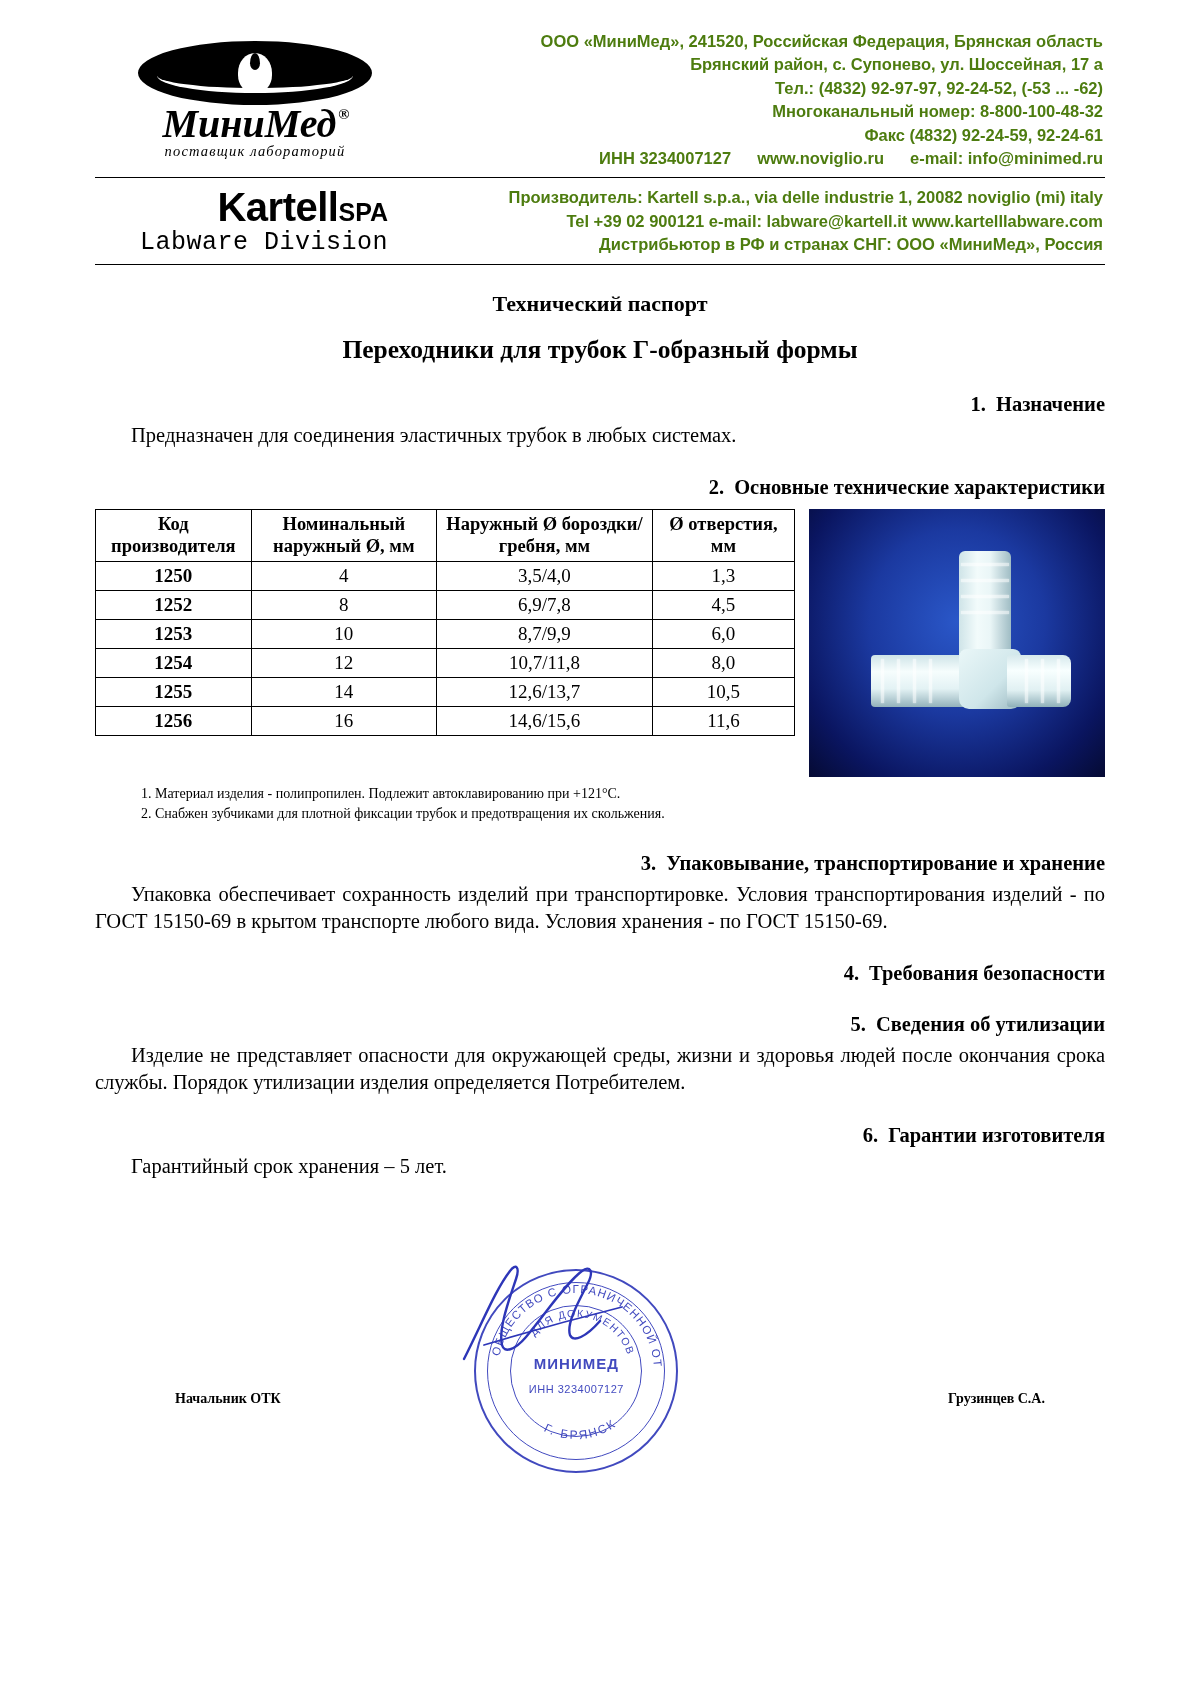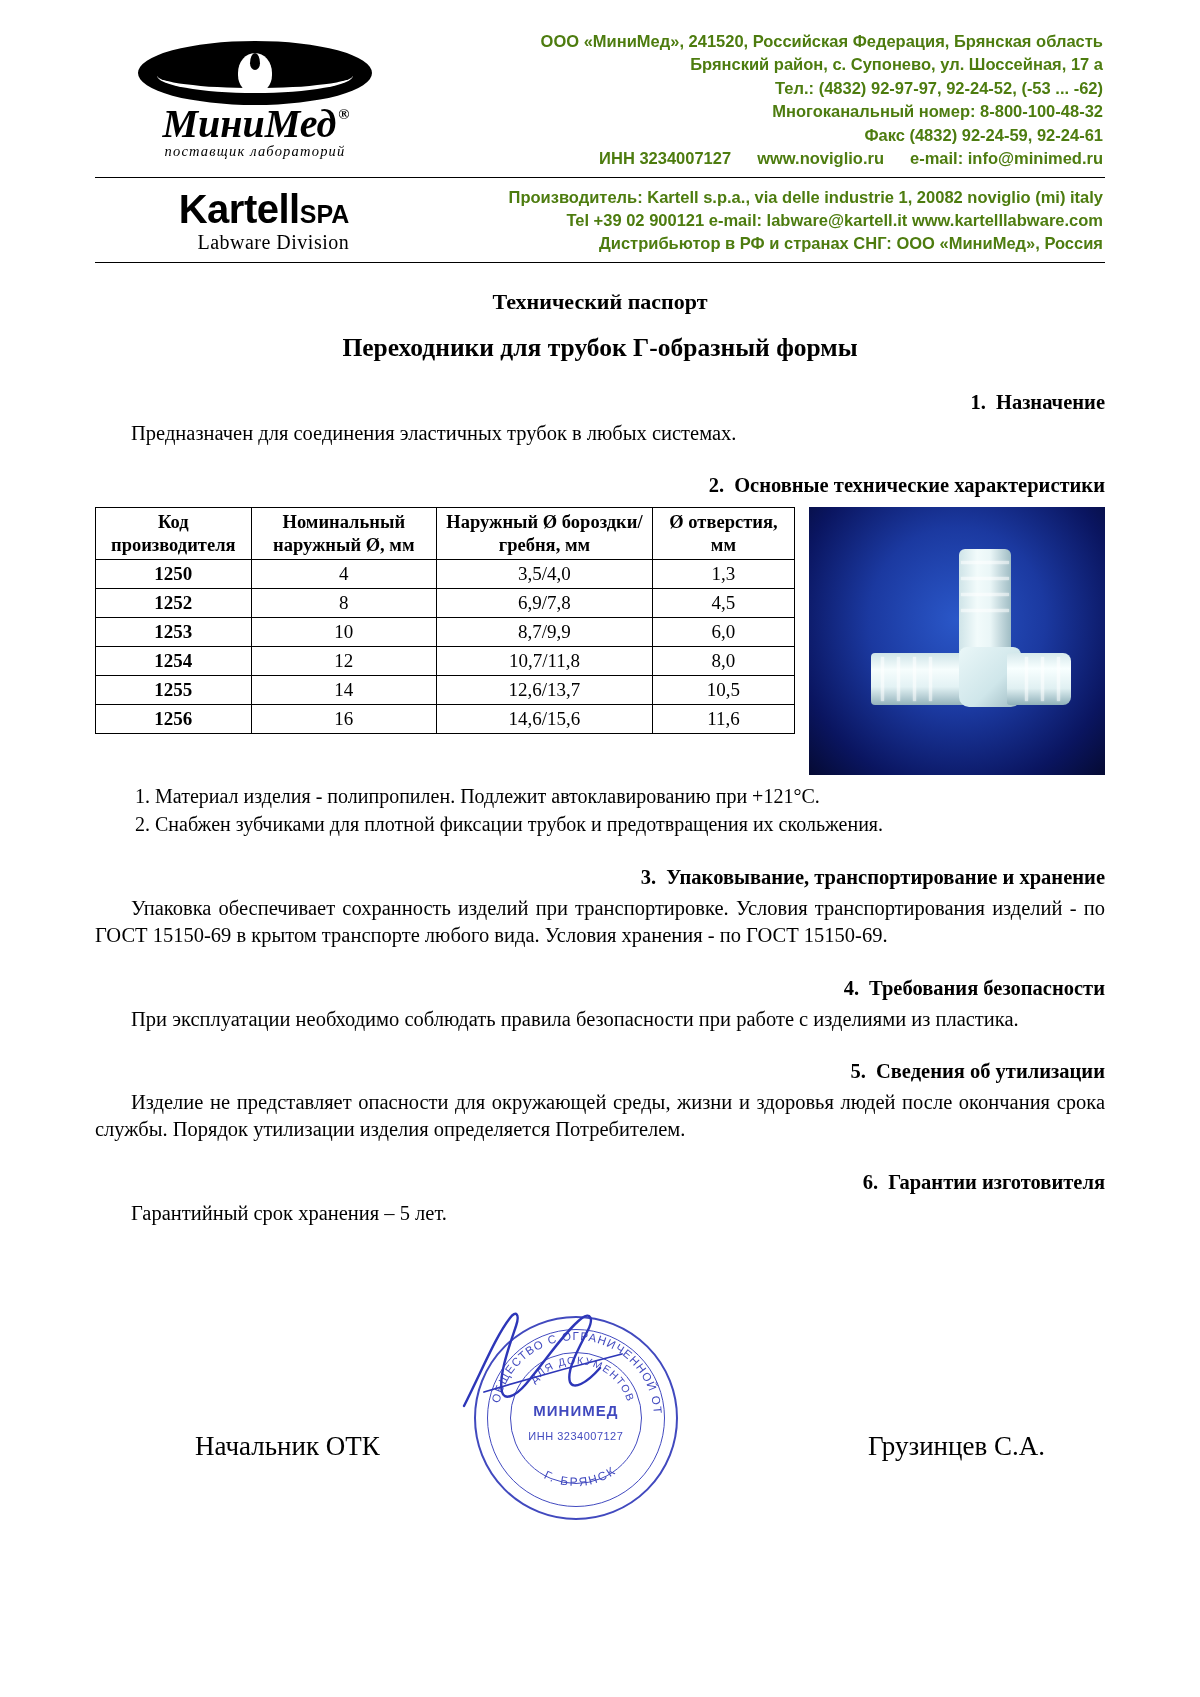--- a/index.html
+++ b/index.html
@@ -152,22 +152,22 @@
     font-size: 40px;
     line-height: 1.05;
     letter-spacing: -0.5px;
   }
   .kartell .k1 .spa {
     font-size: 25px;
     font-weight: bold;
     letter-spacing: 0;
   }
   .kartell .k2 {
-    font-family: Liberation Serif, serif;
-    font-size: 20px;
+    font-family: Liberation Mono, monospace;
+    font-size: 25px;
     letter-spacing: 0.5px;
     line-height: 1.2;
   }
 
   
   .doc-title {
     text-align: center;
     font-weight: bold;
     font-size: 22px;
     margin-top: 26px;
@@ -269,40 +269,39 @@
     top: 140px;
     width: 62px;
     height: 60px;
     background: linear-gradient(135deg, #eaf7f8 0%, #cfe6ea 60%, #9cb9c1 100%);
     border-radius: 8px 8px 10px 10px;
   }
 
   ol.items {
     margin: 8px 0 0 0;
     padding-left: 60px;
-    font-size: 20px;
+    font-size: 14px;
     line-height: 1.35;
   }
   ol.items li {
     margin-bottom: 1px;
   }
 
   
   .sign-row {
     margin-top: 120px;
     display: flex;
     align-items: center;
     justify-content: space-between;
     position: relative;
     padding: 0 60px 0 80px;
   }
   .sign-label {
-    font-weight: normal;
-    font-size: 27px;
-    margin-left: 20px;
+    font-weight: bold;
+    font-size: 14px;
   }
   .stamp-area {
     position: relative;
     width: 300px;
     height: 200px;
   }
   .stamp {
     position: absolute;
     left: 10px;
     top: -30px;
@@ -505,21 +504,20 @@
   </ol>
 
   <div class="sec-head">
     <span class="num">3.</span><span>Упаковывание, транспортирование и хранение</span>
   </div>
   <p class="body indent">Упаковка обеспечивает сохранность изделий при транспортировке. Условия транспортирования изделий - по ГОСТ 15150-69 в крытом транспорте любого вида. Условия хранения - по ГОСТ 15150-69.</p>
 
   <div class="sec-head">
     <span class="num">4.</span><span>Требования безопасности</span>
   </div>
-  <p class="body indent">При эксплуатации необходимо соблюдать правила безопасности при работе с изделиями из пластика.</p>
 
   <div class="sec-head">
     <span class="num">5.</span><span>Сведения об утилизации</span>
   </div>
   <p class="body indent">Изделие не представляет опасности для окружающей среды, жизни и здоровья людей после окончания срока службы.  Порядок утилизации изделия определяется Потребителем.</p>
 
   <div class="sec-head">
     <span class="num">6.</span><span>Гарантии изготовителя</span>
   </div>
   <p class="body indent">Гарантийный срок хранения – 5 лет.</p>

